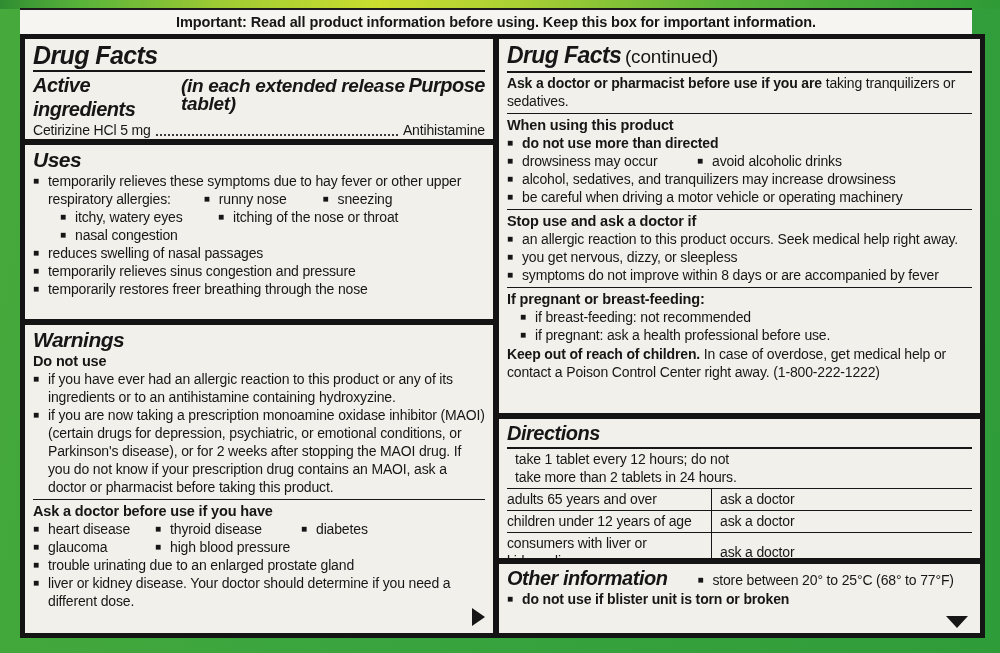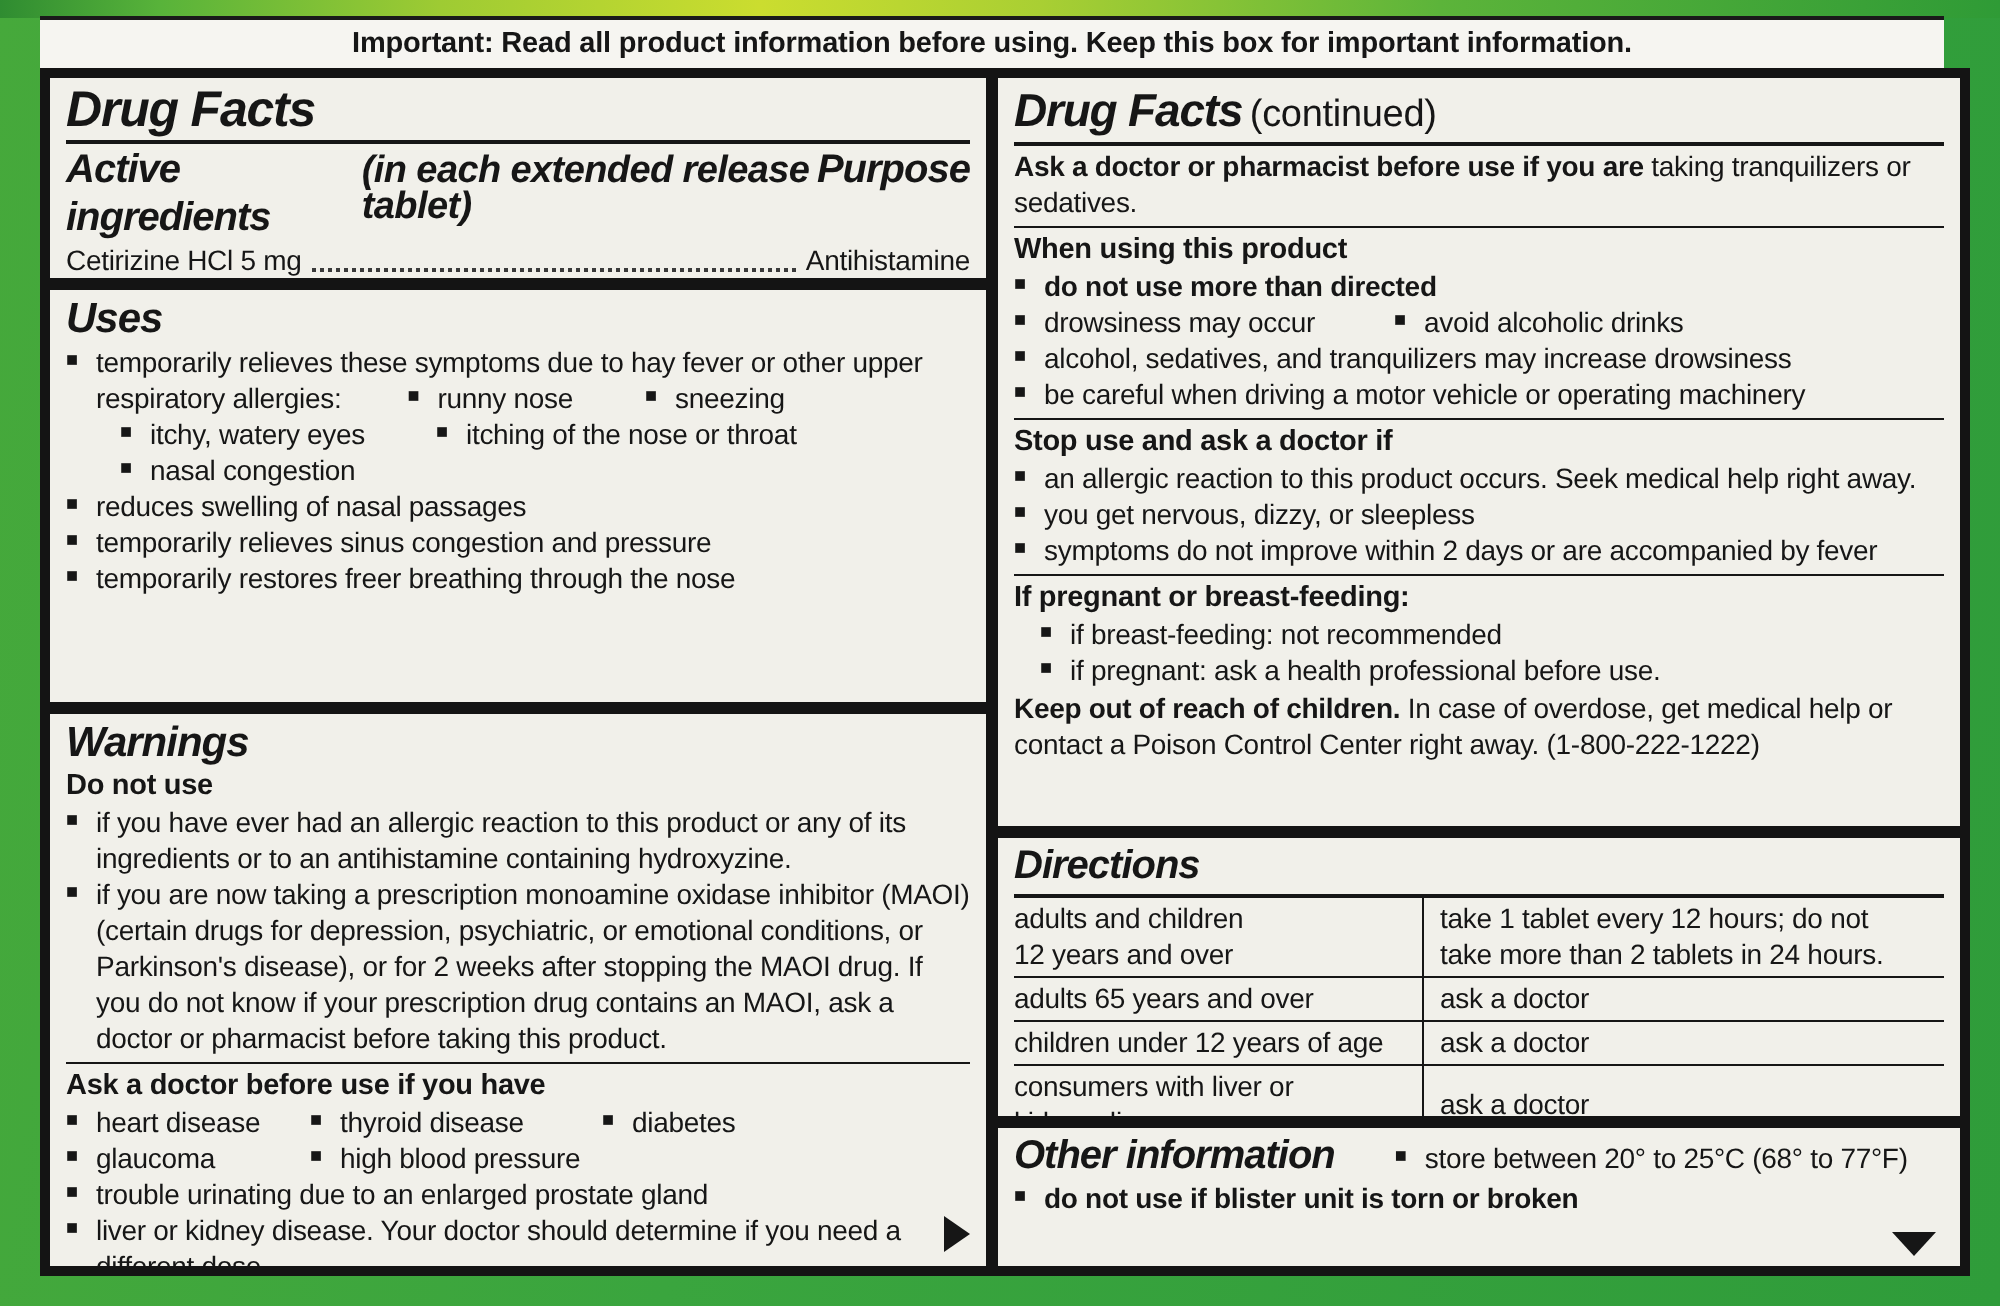--- a/index.html
+++ b/index.html
@@ -100,21 +100,21 @@
         <span class="h3 purpose">Purpose</span>
       </div>
       <div class="ing-row">
         <span>Cetirizine HCl 5 mg</span>
         <span class="dots"></span>
         <span>Antihistamine</span>
       </div>
 
     </div>
 
-    <div class="box" style="height:206px;">
+    <div class="box" style="height:174px;">
       <div class="h2">Uses</div>
       <div class="bullet">
         <span>temporarily relieves these symptoms due to hay fever or other upper</span><br>
         <span>respiratory allergies:</span><span class="ibullet sym-r1a">runny nose</span><span class="ibullet sym-r1b">sneezing</span><br>
         <span class="ibullet sym-r2a">itchy, watery eyes</span><span class="ibullet sym-r2b">itching of the nose or throat</span><br>
         <span class="ibullet sym-r3">nasal congestion</span>
       </div>
       <div class="bullet">reduces swelling of nasal passages</div>
       <div class="bullet">temporarily relieves sinus congestion and pressure</div>
       <div class="bullet">temporarily restores freer breathing through the nose</div>
@@ -154,40 +154,38 @@
         <div>
           <span class="ibullet wu-pair1">drowsiness may occur</span><span class="ibullet">avoid alcoholic drinks</span>
         </div>
         <div class="bullet">alcohol, sedatives, and tranquilizers may increase drowsiness</div>
         <div class="bullet">be careful when driving a motor vehicle or operating machinery</div>
       </div>
       <div class="sect">
         <div class="subhead">Stop use and ask a doctor if</div>
         <div class="bullet">an allergic reaction to this product occurs. Seek medical help right away.</div>
         <div class="bullet">you get nervous, dizzy, or sleepless</div>
-        <div class="bullet">symptoms do not improve within 2 days or are accompanied by fever</div>
+        <div class="bullet">symptoms do not improve within 8 days or are accompanied by fever</div>
       </div>
       <div class="sect">
         <div class="subhead">If pregnant or breast-feeding:</div>
         <div class="bullet indent">if breast-feeding: not recommended</div>
         <div class="bullet indent">if pregnant: ask a health professional before use.</div>
         <div class="keepout">
           <span class="bold">Keep out of reach of children.</span><span> In case of overdose, get medical help or contact a Poison Control Center right away. (1-800-222-1222)</span>
         </div>
       </div>
     </div>
 
     <div class="box" style="height:139px;">
       <div class="dir-head">
         <span class="h3">Directions</span>
       </div>
       <div class="dir-table">
         <div class="dir-row">
-          <div class="dir-who">adults and children
-12 years and over</div>
           <div class="dir-dose">take 1 tablet every 12 hours; do not
 take more than 2 tablets in 24 hours.</div>
         </div>
         <div class="dir-row">
           <div class="dir-who">adults 65 years and over</div>
           <div class="dir-dose">ask a doctor</div>
         </div>
         <div class="dir-row">
           <div class="dir-who">children under 12 years of age</div>
           <div class="dir-dose">ask a doctor</div>

